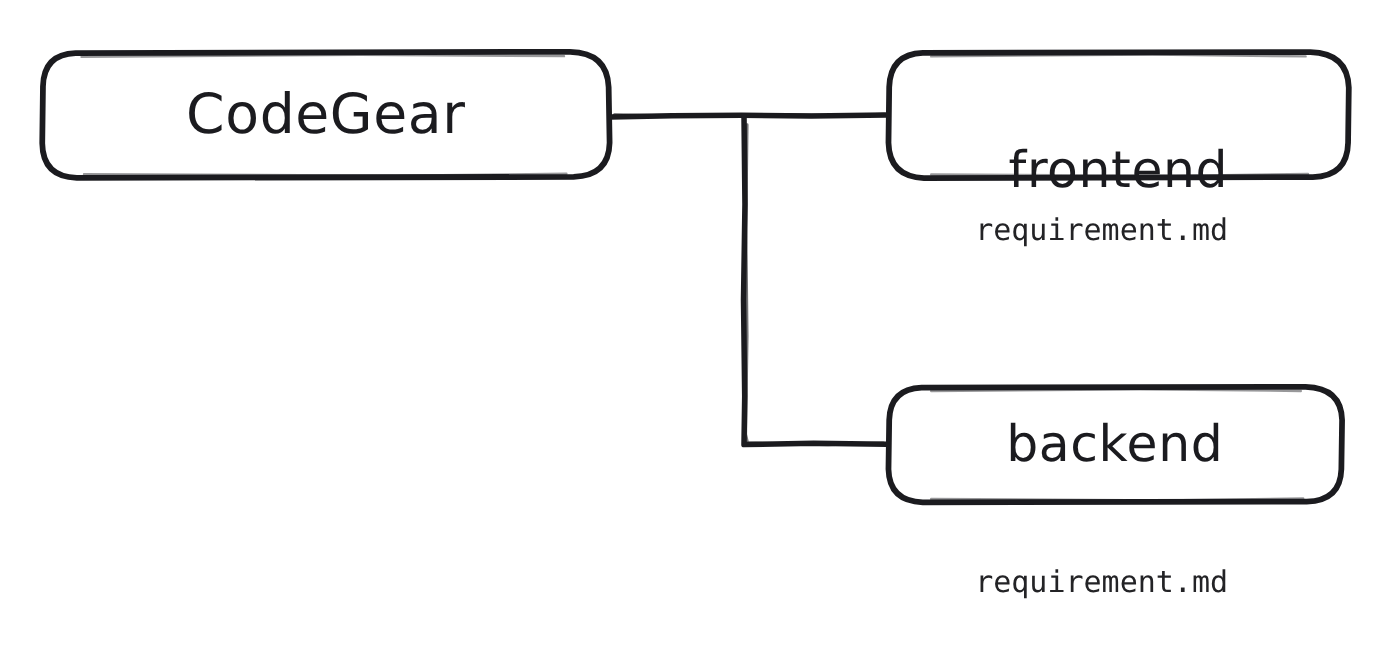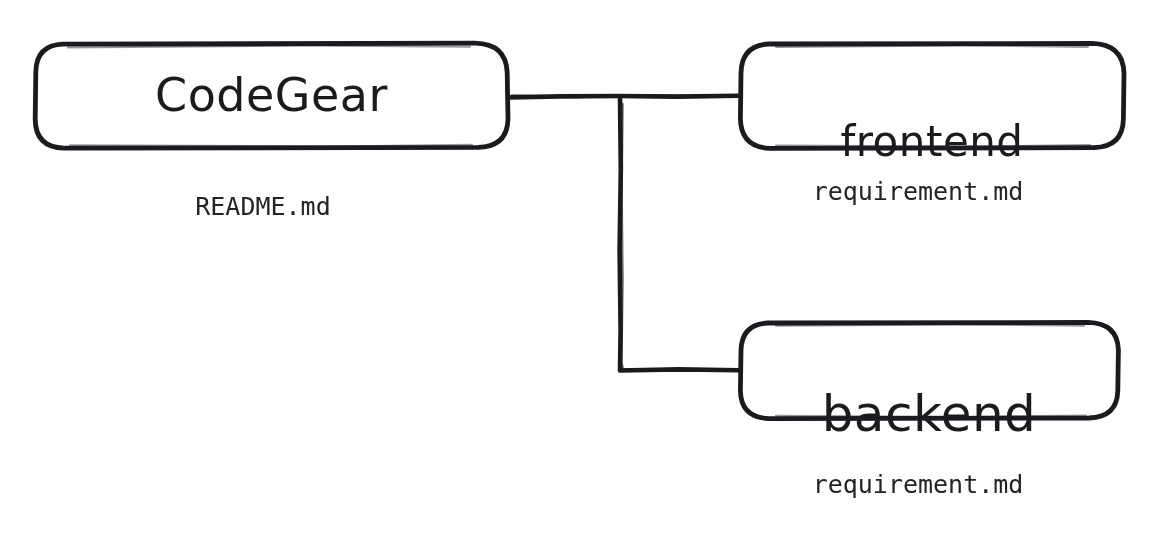--- a/index.html
+++ b/index.html
@@ -62,23 +62,22 @@
     top: 64px;
     width: 384px;
     font-size: 42px;
     line-height: 62px;
     margin-top: 47px;
   }
   #label-backend {
     left: 740px;
     top: 340px;
     width: 378px;
-    font-size: 50px;
+    font-size: 42px;
     line-height: 60px;
-    margin-top: 44px;
   }
   #file-readme {
     left: 118px;
     top: 192px;
     width: 290px;
   }
   #file-frontend-req {
     left: 768px;
     top: 177px;
     width: 300px;
@@ -151,21 +150,20 @@
       <path d="M 776 415.8 L 970 417.0 L 1086 415.4" fill="none" stroke="#1b1b1f" stroke-width="2.0" stroke-linecap="round" opacity="0.45"></path>
     </g>
   </svg>
 
   <div class="node-label" id="label-codegear">CodeGear</div>
 
   <div class="node-label" id="label-frontend">frontend</div>
 
   <div class="node-label" id="label-backend">backend</div>
 
-  <div class="file-label" id="file-readme">README.md</div>
 
   <div class="file-label" id="file-frontend-req">requirement.md</div>
 
   <div class="file-label" id="file-backend-req">requirement.md</div>
 
   <div class="node-hit hit-codegear"></div>
   <div class="node-hit hit-frontend"></div>
   <div class="node-hit hit-backend"></div>
 
 </div>

